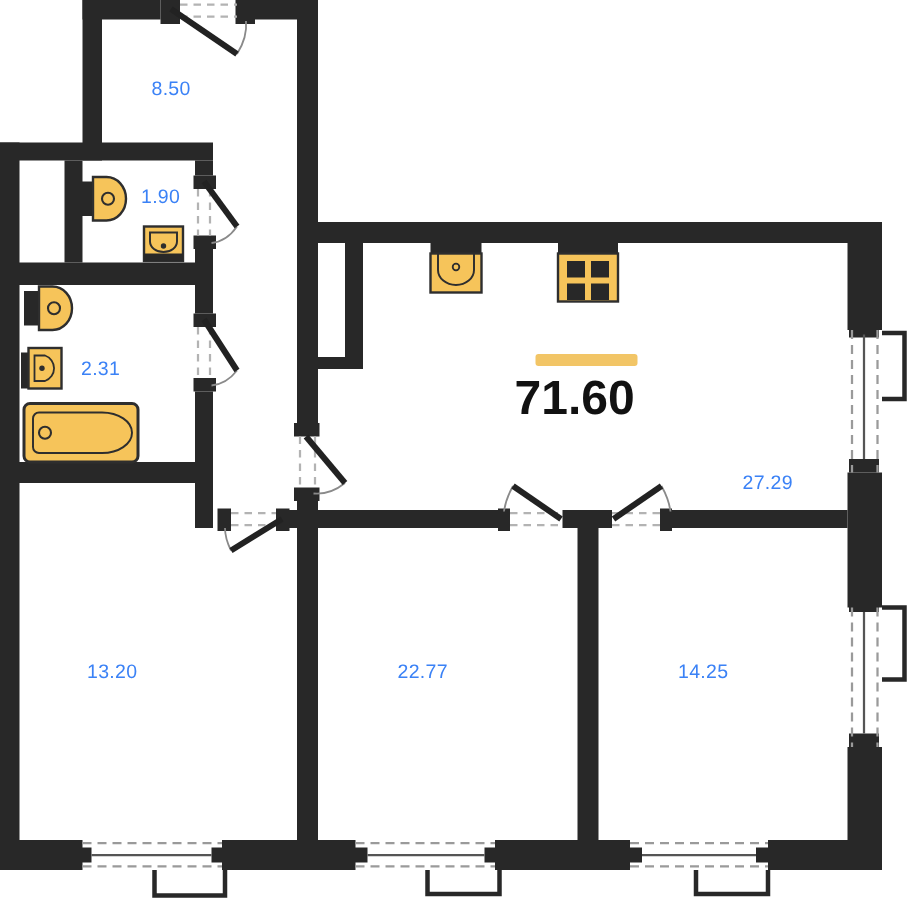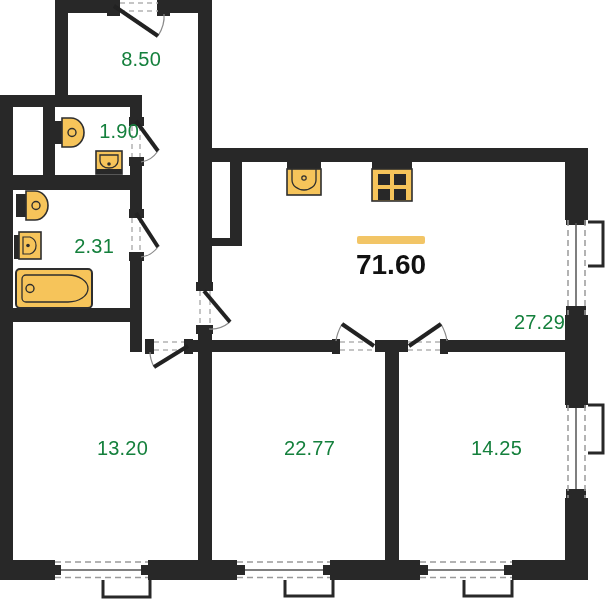--- a/index.html
+++ b/index.html
@@ -10,26 +10,26 @@
   }
   html,body{margin:0;padding:0;background:#fff;}
   #plan{
     position:relative;width:608px;height:600px;background:var(--bg);
     font-family:"Liberation Sans", sans-serif;overflow:hidden;
   }
   .w{position:absolute;background:var(--wall);}
   .cap{position:absolute;background:var(--wall);}
   svg.overlay{position:absolute;left:0;top:0;}
   .room-label{
-    position:absolute;color:#15803d;font-size:20px;line-height:20px;
-    text-align:right;letter-spacing:0.2px;
+    position:absolute;color:#3b82f6;font-size:13px;line-height:20px;
+    text-align:left;letter-spacing:0.2px;
   }
   .total-label{
     position:absolute;left:343px;top:249px;width:96px;height:32px;
-    color:#111;font-size:28px;font-weight:bold;text-align:center;line-height:32px;
+    color:#111;font-size:32px;font-weight:bold;line-height:32px;
   }
   .highlight-bar{
     position:absolute;left:357px;top:236px;width:68px;height:8px;
     background:var(--highlight);border-radius:2px;
   }
 </style>
 </head>
 <body>
 
 <div id="plan">
@@ -231,22 +231,22 @@
       <rect x="372" y="162" width="40" height="7" fill="#282828"></rect>
       <rect x="372" y="169" width="40" height="32" style="fill:var(--fixture)" stroke="#2e2e2e" stroke-width="1.6"></rect>
       <rect x="378" y="174" width="12" height="11" fill="#282828"></rect>
       <rect x="394" y="174" width="12" height="11" fill="#282828"></rect>
       <rect x="378" y="189" width="12" height="11" fill="#282828"></rect>
       <rect x="394" y="189" width="12" height="11" fill="#282828"></rect>
     </g>
   </svg>
 
   <div class="room-label" style="left:101px;top:49px;width:60px">8.50</div>
-  <div class="room-label" style="left:79px;top:121px;width:60px">1.90</div>
+  <div class="room-label" style="left:94px;top:121px;width:60px">1.90</div>
   <div class="room-label" style="left:54px;top:236px;width:60px">2.31</div>
   <div class="room-label" style="left:495px;top:312px;width:70px">27.29</div>
-  <div class="room-label" style="left:78px;top:438px;width:70px">13.20</div>
+  <div class="room-label" style="left:58px;top:438px;width:70px">13.20</div>
   <div class="room-label" style="left:265px;top:438px;width:70px">22.77</div>
   <div class="room-label" style="left:452px;top:438px;width:70px">14.25</div>
 
   <div class="highlight-bar"></div>
   <div class="total-label">71.60</div>
 </div>
 
 </body></html>

